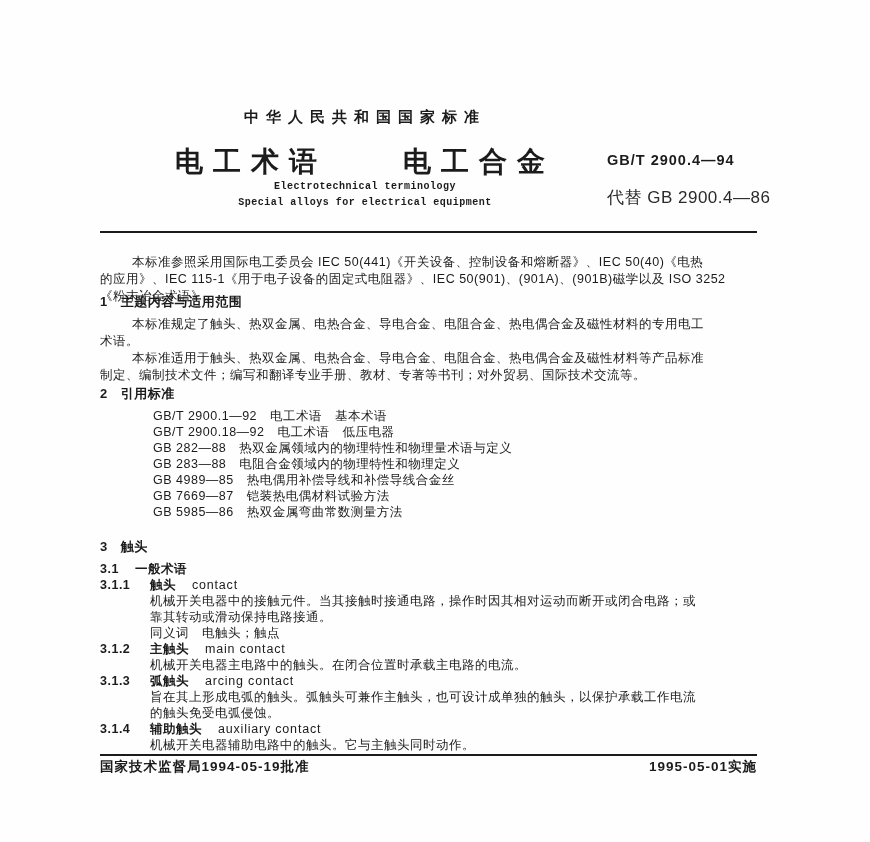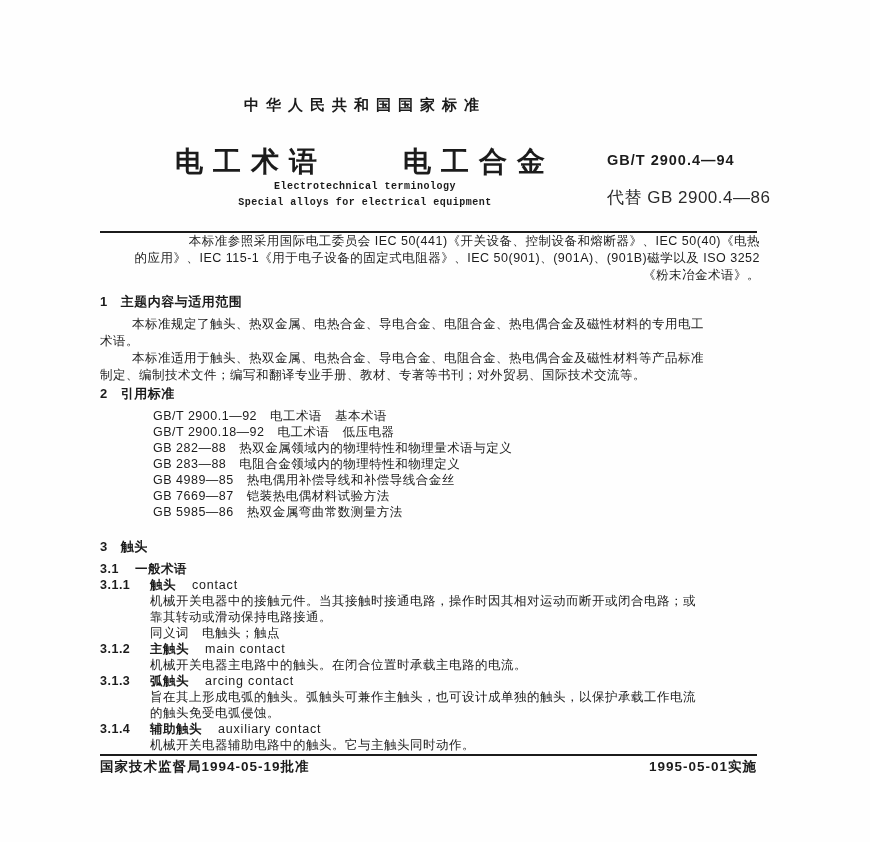--- a/index.html
+++ b/index.html
@@ -2,21 +2,21 @@
 <html><head>
 <meta charset="utf-8">
 <style>
   html, body { margin:0; padding:0; background:#ffffff; }
   .page {
     position:relative; width:870px; height:842px; background:#fefefe;
     font-family:"Liberation Sans", sans-serif; color:#1b1b1b; overflow:hidden;
   }
   
   .hdr-national {
-    position:absolute; top:96px; left:100px; width:530px; text-align:center;
+    position:absolute; top:108px; left:100px; width:530px; text-align:center;
     font-size:15px; font-weight:bold; letter-spacing:7px; white-space:nowrap;
   }
   .hdr-title {
     position:absolute; top:143px; left:100px; width:530px; text-align:center;
     font-size:28px; font-weight:bold; letter-spacing:10px; white-space:nowrap;
   }
   .hdr-en {
     position:absolute; left:100px; width:530px; text-align:center;
     font-family:Liberation Mono, monospace; font-size:10px; font-weight:bold;
     letter-spacing:0.5px; white-space:nowrap;
@@ -32,21 +32,21 @@
     font-size:17px; letter-spacing:0.5px; white-space:nowrap; color:#2a2a2a;
   }
   
   .rule { position:absolute; left:100px; width:657px; background:#1b1b1b; }
   .rule-top { top:231px; height:2px; }
   .rule-bottom { top:754px; height:2px; }
   
   .block { position:absolute; left:100px; width:660px; font-size:12.5px; letter-spacing:0.5px; }
   .line { line-height:17px; white-space:nowrap; }
   .indent { padding-left:32px; }
-  .preamble { top:233px;text-align:right; }
+  .preamble { top:254px; }
   .sec1 { top:293px; }
   .sec2 { top:385px; }
   .sec3 { top:538px; }
   .sec-heading { font-size:13px; font-weight:bold; line-height:17px; margin-bottom:6px; white-space:nowrap; }
   .sec-num { margin-right:13px; }
   .refs .line { line-height:16px;margin-left:20px; }
   .refs { padding-left:33px; }
   .sec3-content { line-height:16px; }
   .sec3-content .line { line-height:16px; }
   .row { display:flex; line-height:16px; white-space:nowrap; }

